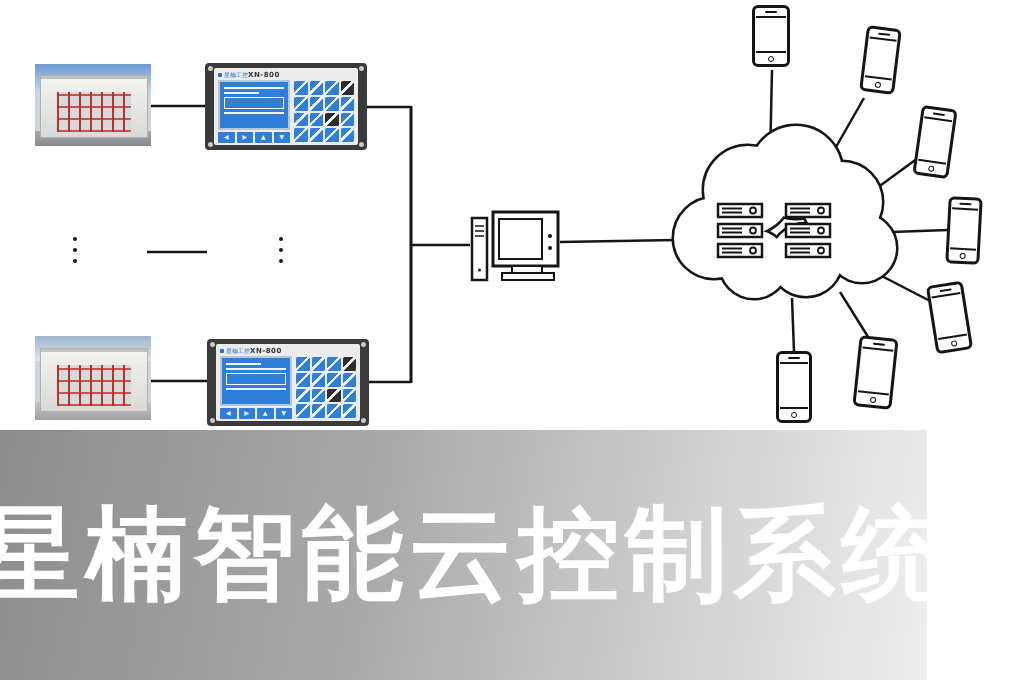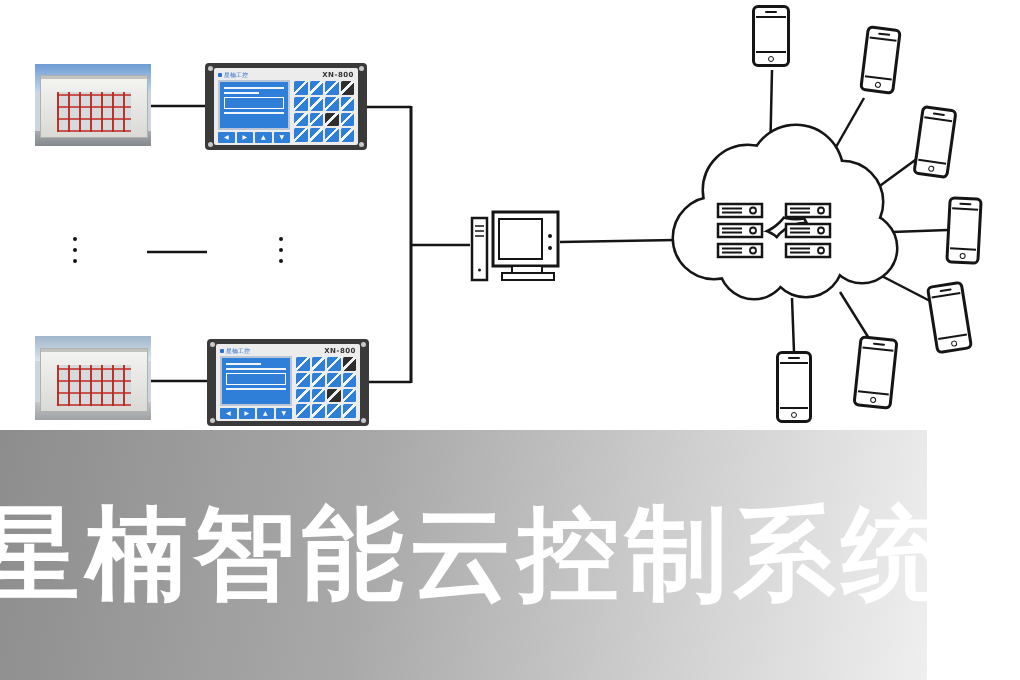--- a/index.html
+++ b/index.html
@@ -21,21 +21,21 @@
       repeating-linear-gradient(0deg, rgba(190,40,30,.75) 0 2px, transparent 2px 12px);}
   .photo-b .ph-sky{background:linear-gradient(#9fb6cc,#dde5ec);height:30%;}
   .photo-b .ph-ground{background:linear-gradient(#c3c5c7,#9fa2a5);height:22%;}
 
   
   .controller{position:absolute;width:162px;height:87px;background:#3a3a3a;border-radius:4px;}
   .screw{position:absolute;width:5px;height:5px;border-radius:50%;background:#c9c9c9;}
   .s-tl{left:3px;top:3px}.s-tr{right:3px;top:3px}.s-bl{left:3px;bottom:3px}.s-br{right:3px;bottom:3px}
   .ctl-face{position:absolute;left:9px;right:9px;top:5px;bottom:5px;background:#ececec;border-radius:2px;
             display:flex;flex-direction:column;padding:2px 4px;box-sizing:border-box;}
-  .ctl-head{display:flex;justify-content:space-between;align-items:center;height:10px;}
+  .ctl-head{display:flex;align-items:center;height:10px;}
   .ctl-brand{font-size:6px;color:#2a6fd0;display:flex;align-items:center;gap:2px;}
   .ctl-brand::before{content:"";width:4px;height:4px;background:#2a6fd0;border-radius:1px;display:inline-block;}
   .ctl-model{font-size:7px;color:#333;font-weight:bold;letter-spacing:.5px;}
   .ctl-main{flex:1;display:flex;gap:4px;min-height:0;}
   .ctl-left{width:72px;display:flex;flex-direction:column;min-height:0;}
   .ctl-screen{flex:1;background:#2f7fd8;border:2px solid #b9c6d8;padding:2px;overflow:hidden;}
   .scr-line{height:2px;background:rgba(255,255,255,.92);margin:3px 2px;}
   .scr-line.short{width:55%;}
   .scr-box{height:10px;border:1px solid #fff;margin:2px 2px;}
   .ctl-nav{height:11px;display:flex;gap:2px;padding-top:2px;}

